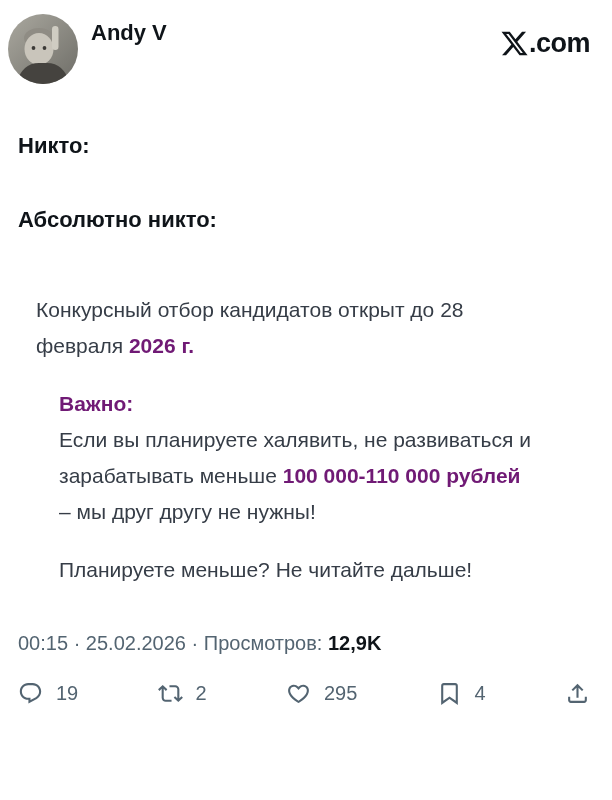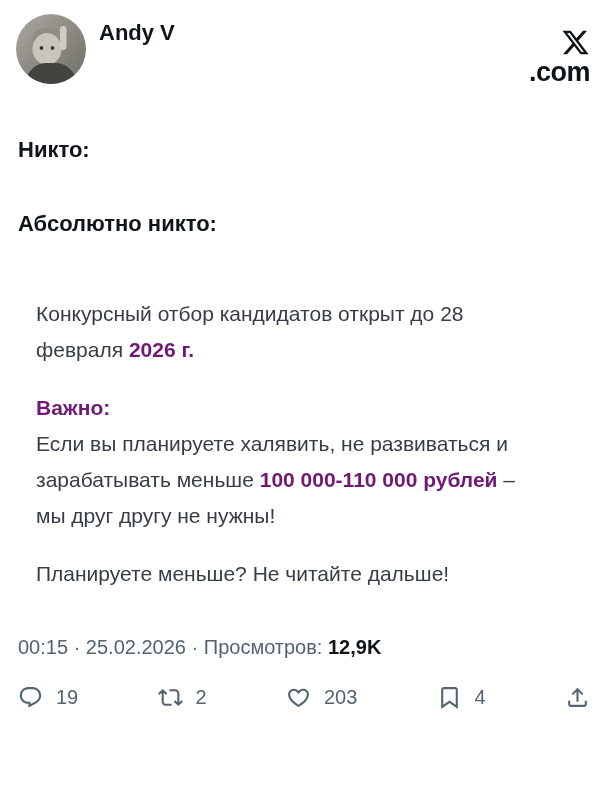--- a/index.html
+++ b/index.html
@@ -9,21 +9,21 @@
     font-family: "Liberation Sans", sans-serif;
     color: #0f1419;
     overflow: hidden;
     position: relative;
   }
 
   
   .header {
     display: flex;
     align-items: flex-start;
-    padding: 14px 22px 0 16px;
+    padding: 14px 22px 0 8px;
   }
   .avatar {
     width: 70px; height: 70px;
     border-radius: 50%;
     overflow: hidden;
     flex: none;
     cursor: pointer;
   }
   .avatar svg { display: block; width: 70px; height: 70px; }
   .id-col { margin-left: 13px; padding-top: 5px; }
@@ -36,23 +36,22 @@
   }
   .handle {
     font-size: 20px;
     color: #536471;
     line-height: 27px;
     cursor: pointer;
   }
   .logo {
     margin-left: auto;
     display: flex;
-    align-items: flex-end;
+    align-items: center;
     padding-top: 14px;
-    flex-direction: column;
   }
   .logo svg { width: 29px; height: 29px; display: block; }
   .logo-suffix {
     font-size: 27px;
     font-weight: bold;
     color: #0f1419;
     letter-spacing: -0.5px;
   }
 
   
@@ -65,21 +64,21 @@
   }
   .tweet-para + .tweet-para { margin-top: 46px; }
 
   
   .quote {
     margin: 58px 80px 0 36px;
     color: #363d47;
     font-size: 21px;
     line-height: 36px;
   }
-  .q-para + .q-para { margin-top: 22px; }
+  .q-para + .q-para { margin-top: 22px; margin-left: 23px; }
   .quote b, .quote strong { font-weight: bold; color: #701a75; }
   .q-heading { display: block; }
 
   
   .meta {
     padding: 0 18px;
     margin-top: 44px;
     font-size: 20px;
     color: #536471;
     white-space: nowrap;
@@ -175,21 +174,21 @@
     <svg viewBox="0 0 24 24" aria-hidden="true">
       <path d="M4.5 3.88l4.432 4.14-1.364 1.46L5.5 7.55V16c0 1.1.896 2 2 2H13v2H7.5c-2.209 0-4-1.79-4-4V7.55L1.432 9.48.068 8.02 4.5 3.88zM16.5 6H11V4h5.5c2.209 0 4 1.79 4 4v8.45l2.068-1.93 1.364 1.46-4.432 4.14-4.432-4.14 1.364-1.46 2.068 1.93V8c0-1.1-.896-2-2-2z"></path>
     </svg>
     <span class="count">2</span>
   </button>
 
   <button class="action">
     <svg viewBox="0 0 24 24" aria-hidden="true">
       <path d="M16.697 5.5c-1.222-.06-2.679.51-3.89 2.16l-.805 1.09-.806-1.09C9.984 6.01 8.526 5.44 7.304 5.5c-1.243.07-2.349.78-2.91 1.91-.552 1.12-.633 2.78.479 4.82 1.074 1.97 3.257 4.27 7.129 6.61 3.87-2.34 6.052-4.64 7.126-6.61 1.111-2.04 1.03-3.7.477-4.82-.561-1.13-1.666-1.84-2.908-1.91zm4.187 7.69c-1.351 2.48-4.001 5.12-8.379 7.67l-.503.3-.504-.3c-4.379-2.55-7.029-5.19-8.382-7.67-1.36-2.5-1.41-4.86-.514-6.67.887-1.79 2.647-2.91 4.601-3.01 1.651-.09 3.368.56 4.798 2.01 1.429-1.45 3.146-2.1 4.796-2.01 1.954.1 3.714 1.22 4.601 3.01.896 1.81.846 4.17-.514 6.67z"></path>
     </svg>
-    <span class="count">203</span>
+    <span class="count">295</span>
   </button>
 
   <button class="action">
     <svg viewBox="0 0 24 24" aria-hidden="true">
       <path d="M4 4.5C4 3.12 5.119 2 6.5 2h11C18.881 2 20 3.12 20 4.5v18.44l-8-5.71-8 5.71V4.5zM6.5 4c-.276 0-.5.22-.5.5v14.56l6-4.29 6 4.29V4.5c0-.28-.224-.5-.5-.5h-11z"></path>
     </svg>
     <span class="count">4</span>
   </button>
 
   <button class="action">

